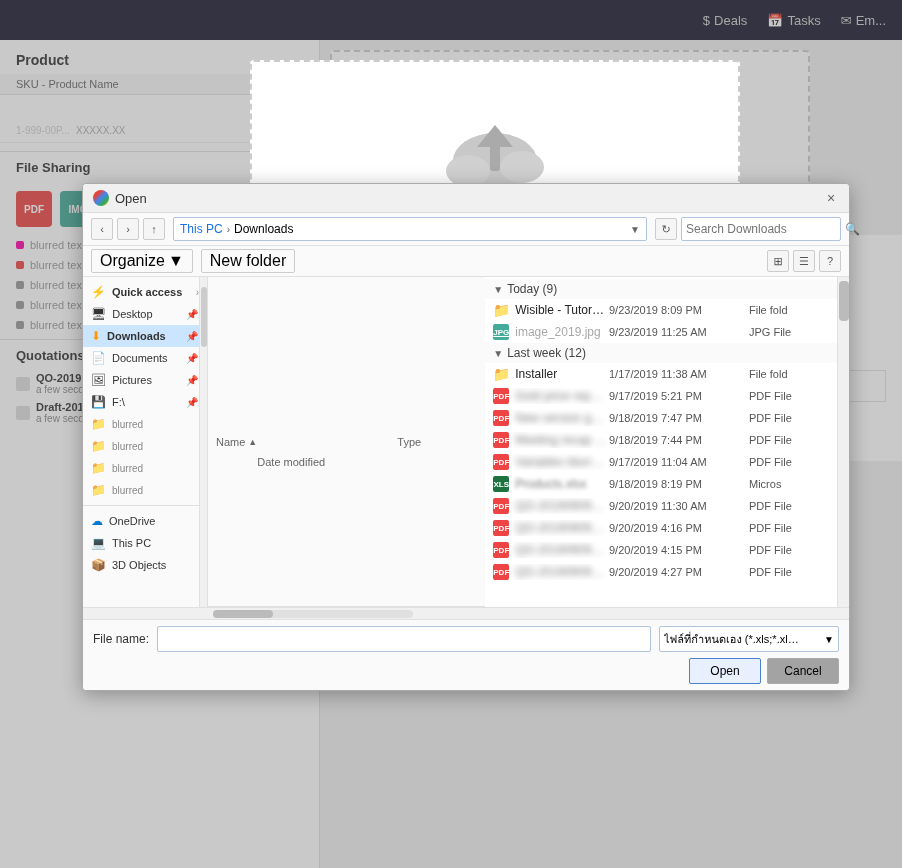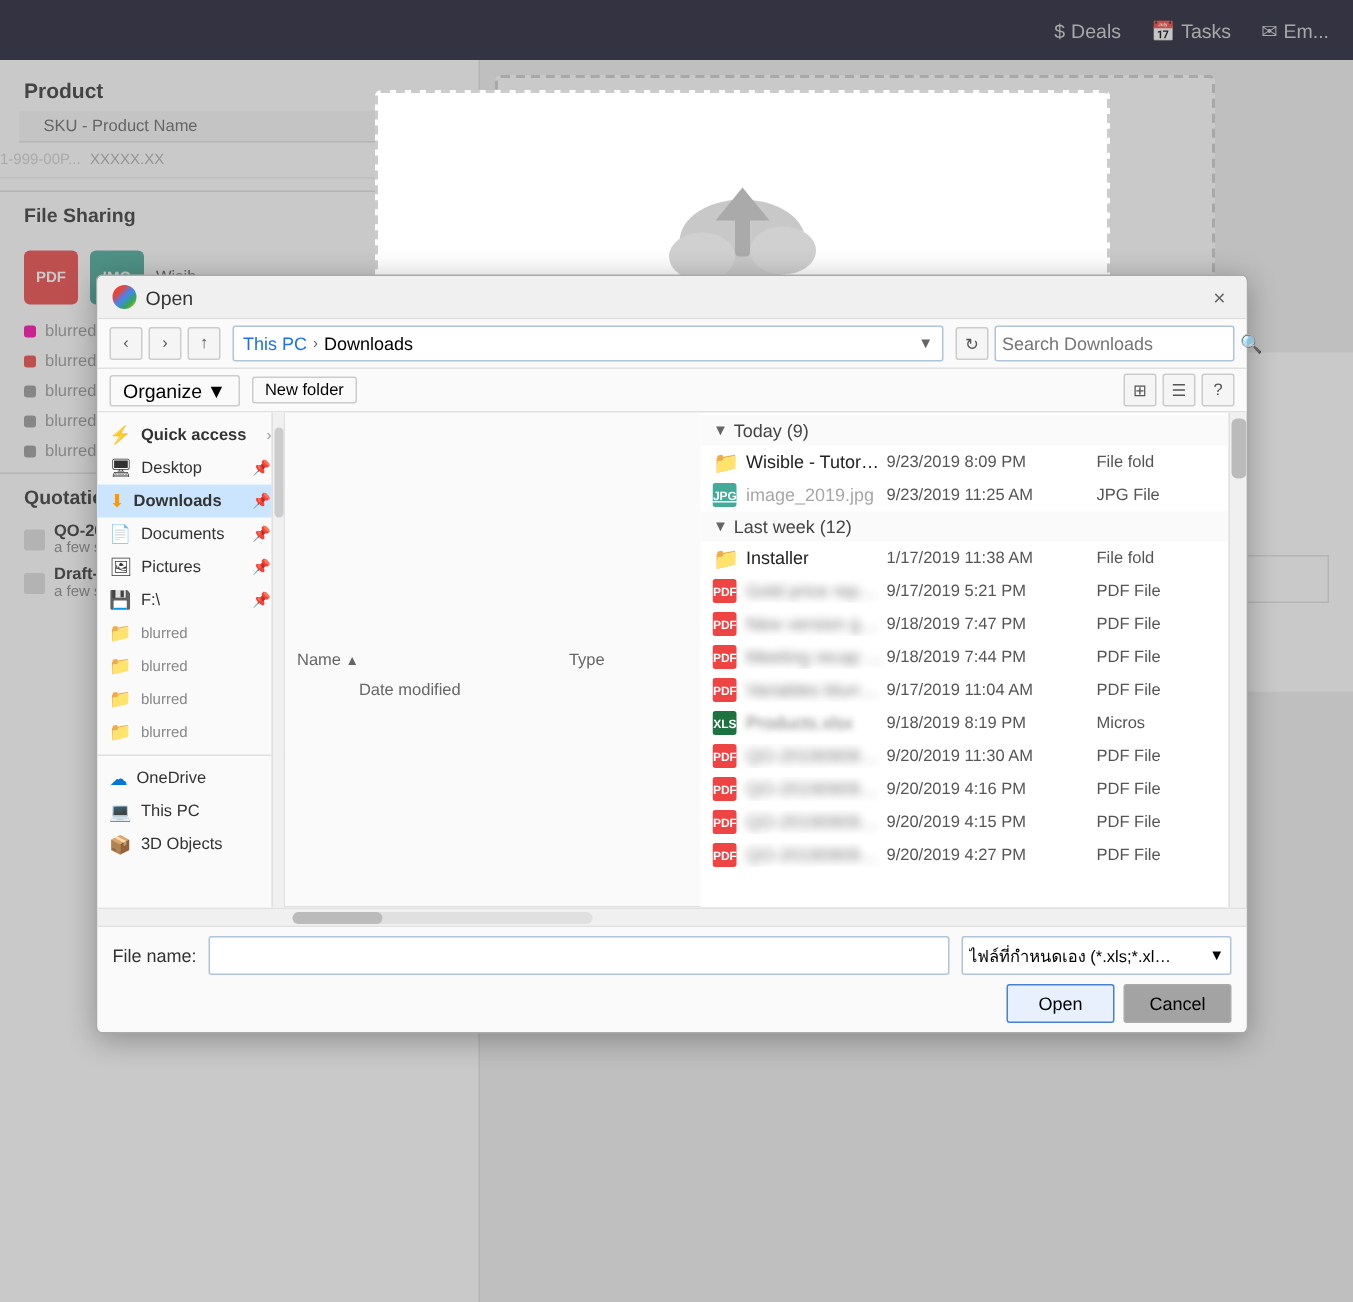--- a/index.html
+++ b/index.html
@@ -32,26 +32,26 @@
       position: absolute; top: 0; left: 0; width: 320px; height: 100%;
       background: #fff; border-right: 1px solid #e0e0e0;
     }
 
     .sidebar-section-title {
       padding: 12px 16px 6px; font-size: 14px; font-weight: 600; color: #333;
     }
 
     .sidebar-table-header {
       display: flex; padding: 4px 16px; background: #f8f8f8;
-      border-bottom: 1px solid #e0e0e0; font-size: 11px; color: #666; margin-left: 13px;
+      border-bottom: 1px solid #e0e0e0; font-size: 11px; color: #666;
     }
 
     .sidebar-table-row {
-      display: flex; padding: 6px 0; border-bottom: 1px solid #f0f0f0;
-      font-size: 11px; color: #333; align-items: center;
+      display: flex; padding: 6px 16px; border-bottom: 1px solid #f0f0f0;
+      font-size: 11px; color: #333; align-items: center; margin-top: 24px;
     }
     .sidebar-table-row .col1 { width: 60px; color: #888; }
     .sidebar-table-row .col2 { flex: 1; }
 
     .file-sharing-title {
       padding: 8px 16px; font-size: 13px; font-weight: 600; color: #333;
       border-top: 1px solid #e0e0e0; margin-top: 8px;
     }
 
     .file-icon-row {
@@ -123,21 +123,21 @@
     
     .upload-modal {
       position: absolute; top: 60px; left: 250px; width: 490px; height: 190px;
       background: #fff; border: 2px dashed #ccc; border-radius: 4px; z-index: 11;
       display: flex; align-items: center; justify-content: center;
     }
     .modal-upload-icon { text-align: center; color: #c0c0c0; }
 
     
     .file-dialog {
-      position: absolute; top: 183px; left: 64px; width: 768px;
+      position: absolute; top: 183px; left: 82px; width: 768px;
       background: #fff; border: 1px solid #aaa; border-radius: 4px;
       box-shadow: 0 4px 20px rgba(0,0,0,0.3); z-index: 20;
     }
 
     .dialog-titlebar {
       background: #f0f0f0; padding: 6px 10px; display: flex; align-items: center;
       justify-content: space-between; border-bottom: 1px solid #ddd; border-radius: 4px 4px 0 0;
     }
     .dialog-title-left { display: flex; align-items: center; gap: 6px; }
     .chrome-icon { width: 16px; height: 16px; border-radius: 50%; background: linear-gradient(135deg, #ea4335 25%, #4285f4 50%, #34a853 75%, #fbbc05 100%); }
@@ -413,25 +413,25 @@
         <span style="margin-left:auto;font-size:10px;color:#666;">▼</span>
       </div>
       <div class="tb-btn">↻</div>
       <div class="search-box">
         <input class="search-input-inner" type="text" placeholder="Search Downloads" style="">
         <span class="search-icon">🔍</span>
       </div>
     </div>
 
     <div style="display:flex;align-items:center;padding:3px 8px;background:#fafafa;border-bottom:1px solid #e0e0e0;gap:8px;">
-      <button style="font-size:13px;background:none;border:1px solid #ccc;border-radius:2px;padding:2px 8px;cursor:pointer;display:flex;align-items:center;gap:3px;">
+      <button style="font-size:16px;background:none;border:1px solid #ccc;border-radius:2px;padding:2px 8px;cursor:pointer;display:flex;align-items:center;gap:3px;">
         <span>Organize</span>
         <span>▼</span>
       </button>
-      <button style="font-size:11px;background:none;border:1px solid #ccc;border-radius:2px;padding:2px 8px;cursor:pointer;">
+      <button style="font-size:16px;background:none;border:1px solid #ccc;border-radius:2px;padding:2px 8px;cursor:pointer;">
         <span>New folder</span>
       </button>
       <div style="flex:1;"></div>
       <div style="display:flex;gap:4px;">
         <div class="tb-btn">⊞</div>
         <div class="tb-btn">☰</div>
         <div class="tb-btn">?</div>
       </div>
     </div>
 

